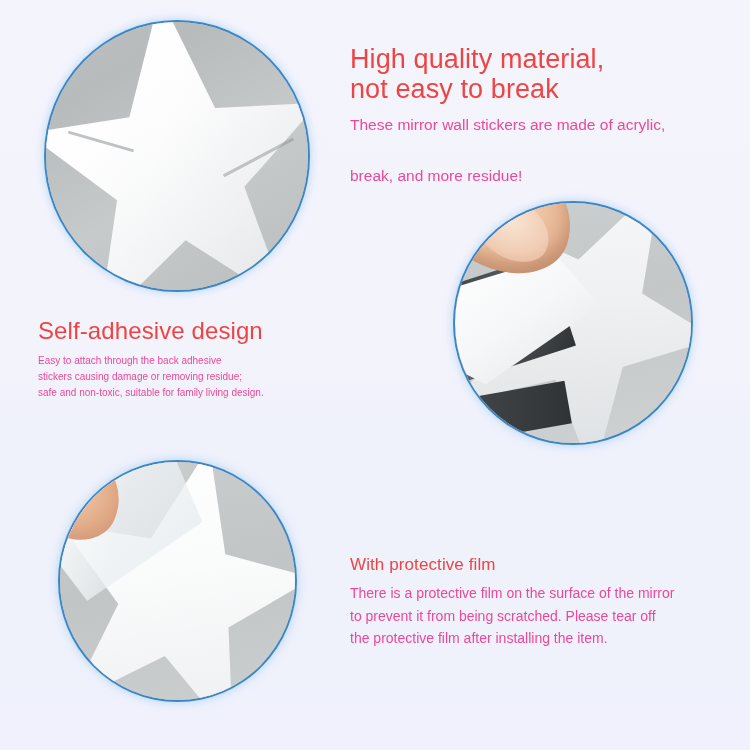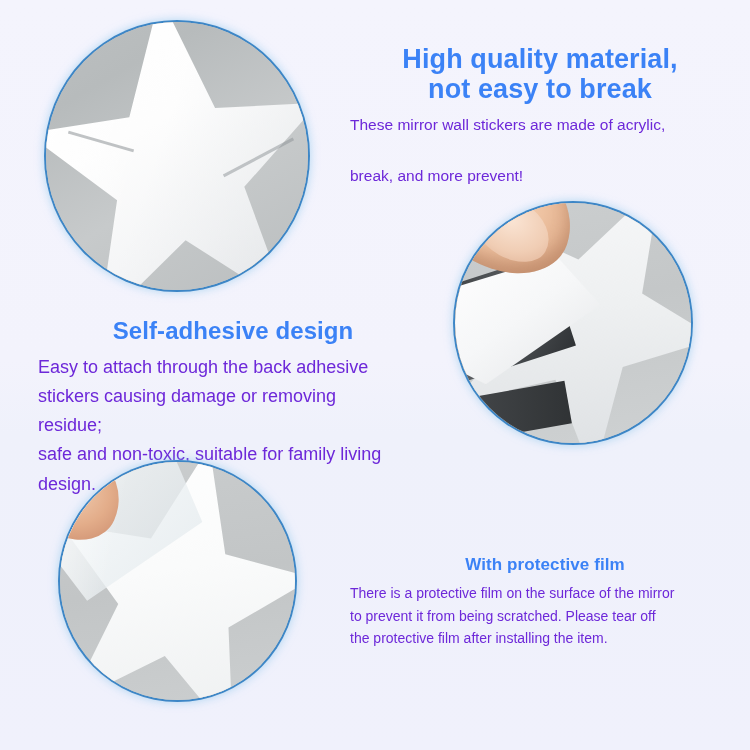--- a/index.html
+++ b/index.html
@@ -106,32 +106,32 @@
   .finger3{
     position:absolute;left:-14%;top:-4%;width:40%;height:36%;
     border-radius:50% 50% 48% 52%/58% 58% 42% 42%;
     background:radial-gradient(ellipse at 40% 45%,#f3d2b8 0%,#e3ad8a 55%,#c8886a 100%);
     transform:rotate(24deg);
   }
 
   
   .block{position:absolute;}
   .block h2{
-    margin:0 0 8px 0;font-weight:700;color:#3b82f6;
-    letter-spacing:.1px;line-height:1.12;text-align:center;
-  }
-  .block p{margin:0;color:#6d28d9;line-height:1.62;}
+    margin:0 0 8px 0;font-weight:400;color:#ef4444;
+    letter-spacing:.1px;line-height:1.12;
+  }
+  .block p{margin:0;color:#ec4899;line-height:1.62;}
 
   #text1{left:350px;top:44px;width:380px;}
   #text1 h2{font-size:27px;}
   #text1 p{font-size:15.5px;max-width:330px;}
 
   #text2{left:38px;top:318px;width:390px;}
   #text2 h2{font-size:24px;}
-  #text2 p{font-size:18px;max-width:360px;}
+  #text2 p{font-size:10px;max-width:360px;}
 
   #text3{left:350px;top:555px;width:390px;}
   #text3 h2{font-size:17px;}
   #text3 p{font-size:14px;max-width:370px;}
 </style>
 </head>
 <body>
 
 <div class="stage">
 
@@ -145,21 +145,21 @@
   </div>
 
   <div class="block" id="text1">
     <h2>
       <span>High quality material,</span><br>
       <span>not easy to break</span>
     </h2>
     <p>
       <span>These mirror wall stickers are made of acrylic,</span><br>
       <br>
-      <span>break, and more prevent!</span>
+      <span>break, and more residue!</span>
     </p>
   </div>
 
   <div class="photo" id="photo2">
     <div class="inner">
       <div class="wall"></div>
       <div class="star-lift"></div>
       <div class="dark-gap"></div>
       <div class="dark-gap2"></div>
       <div class="lift"></div>

